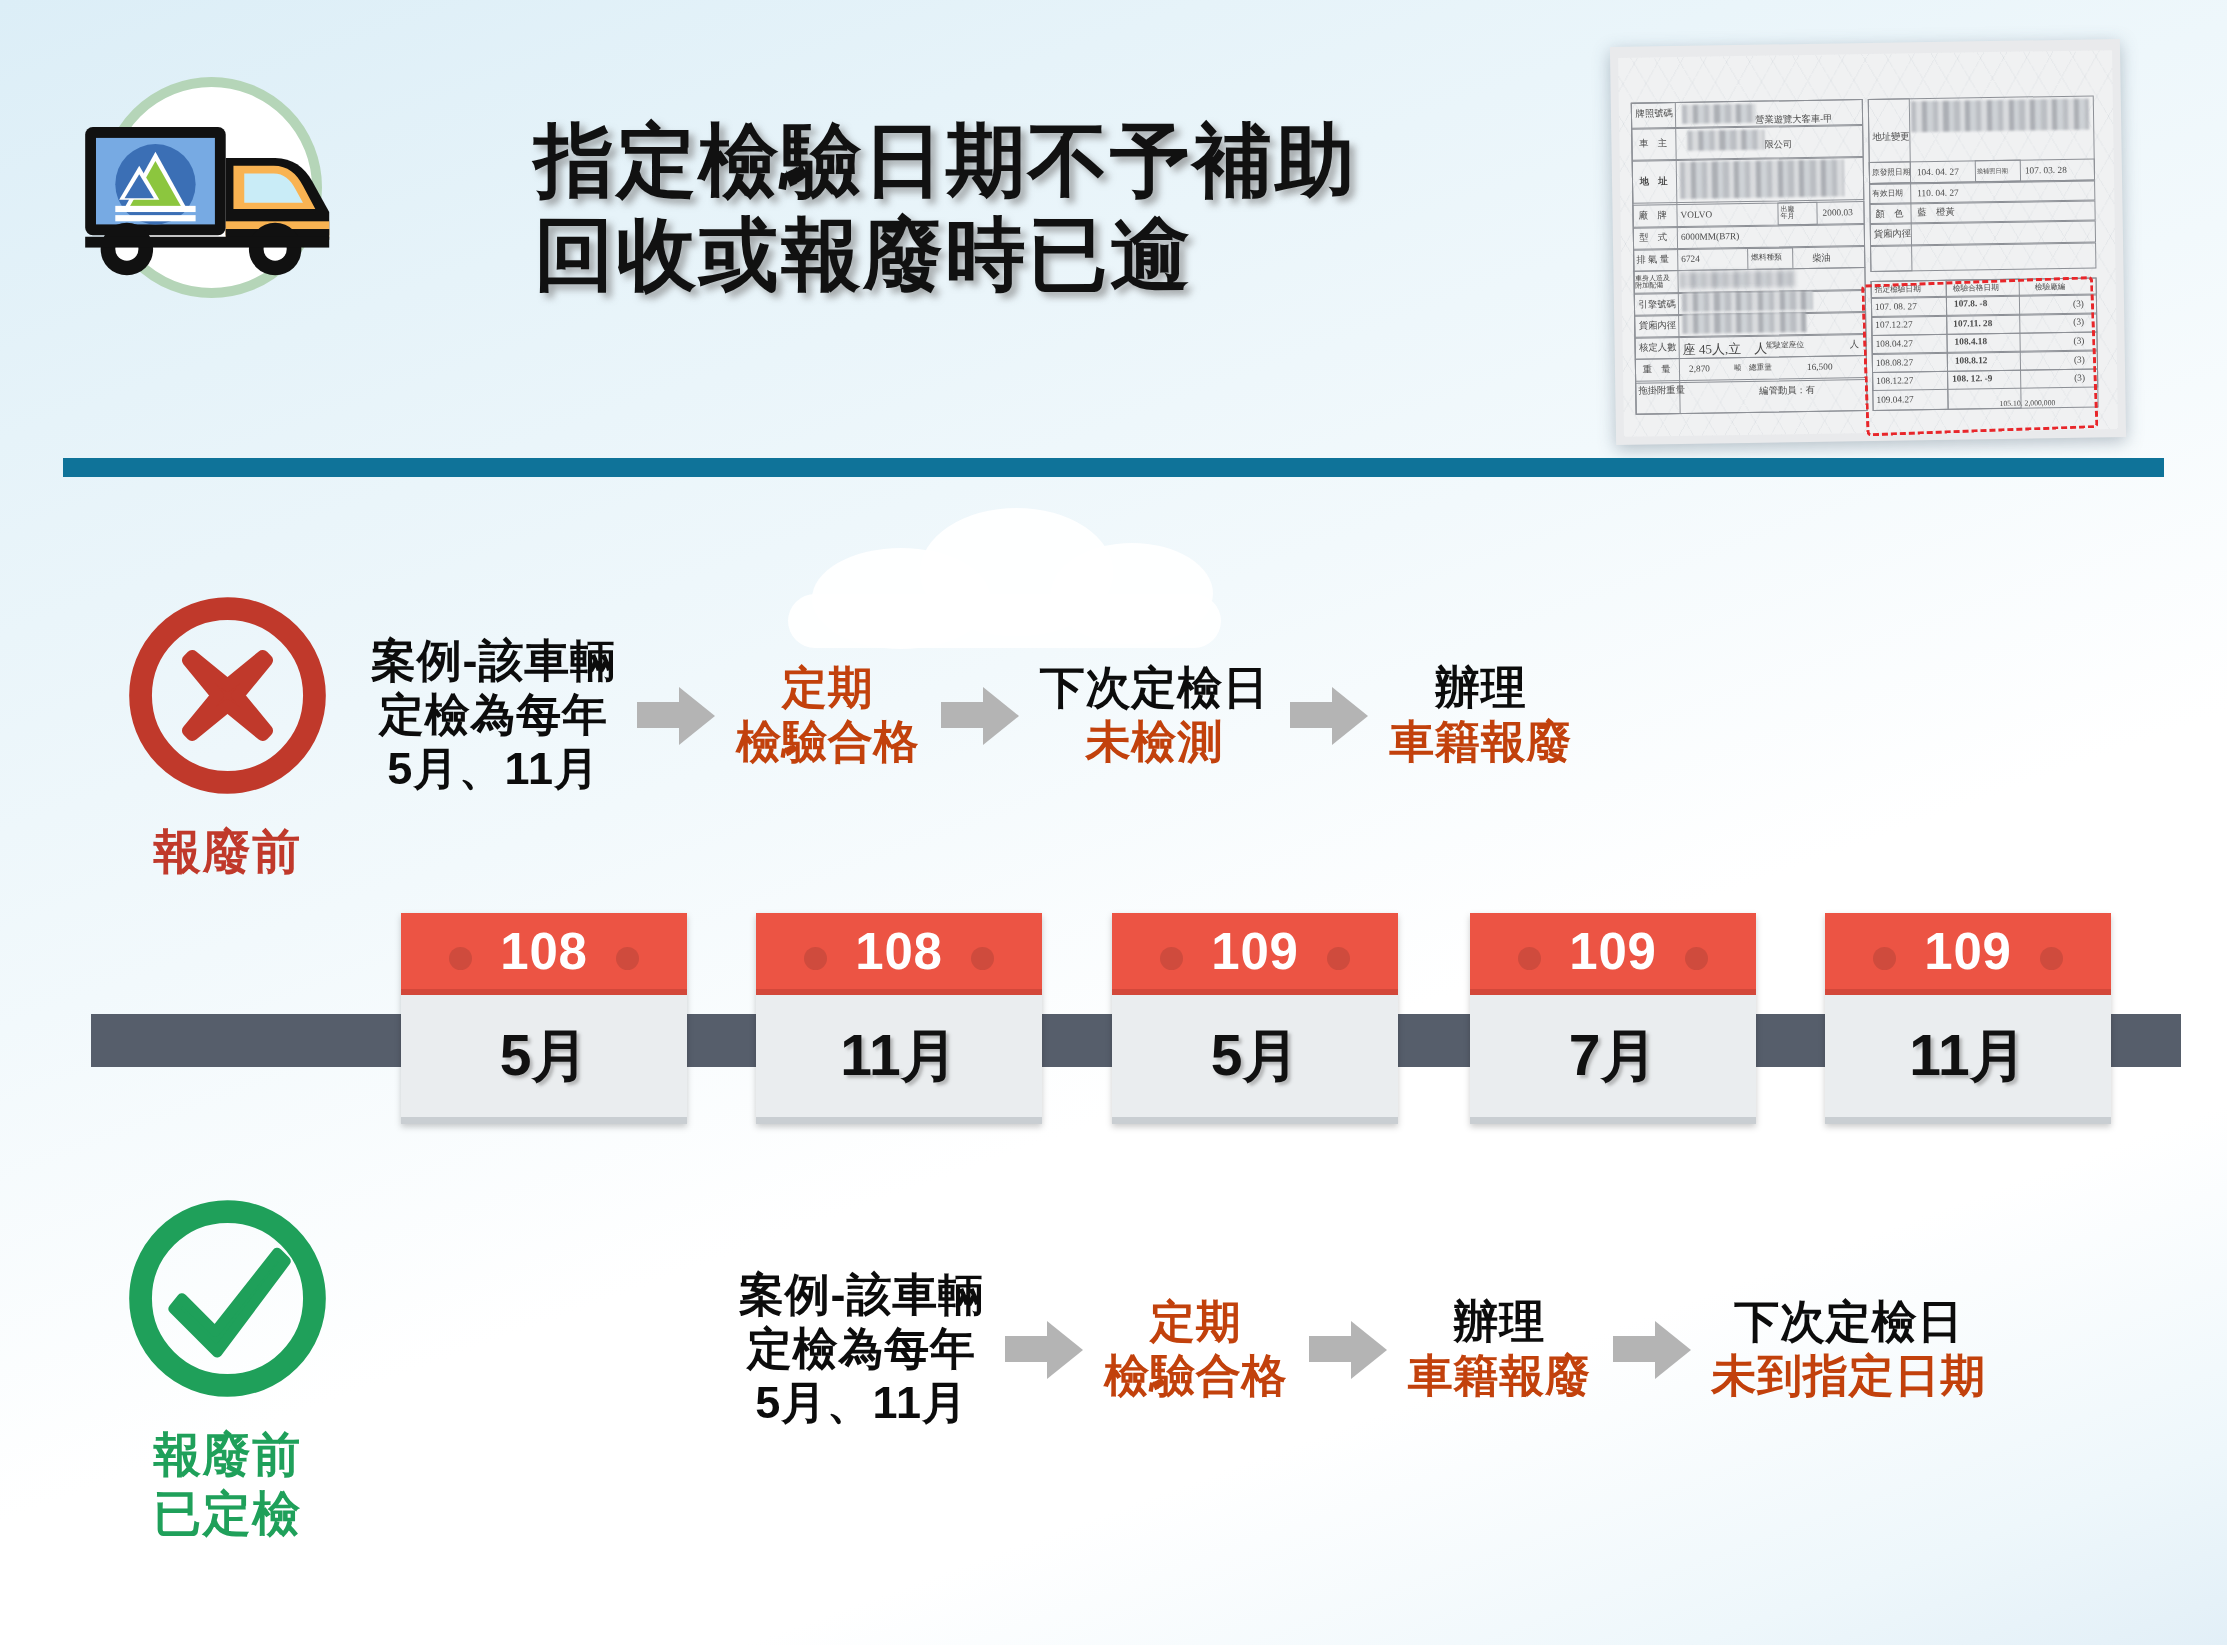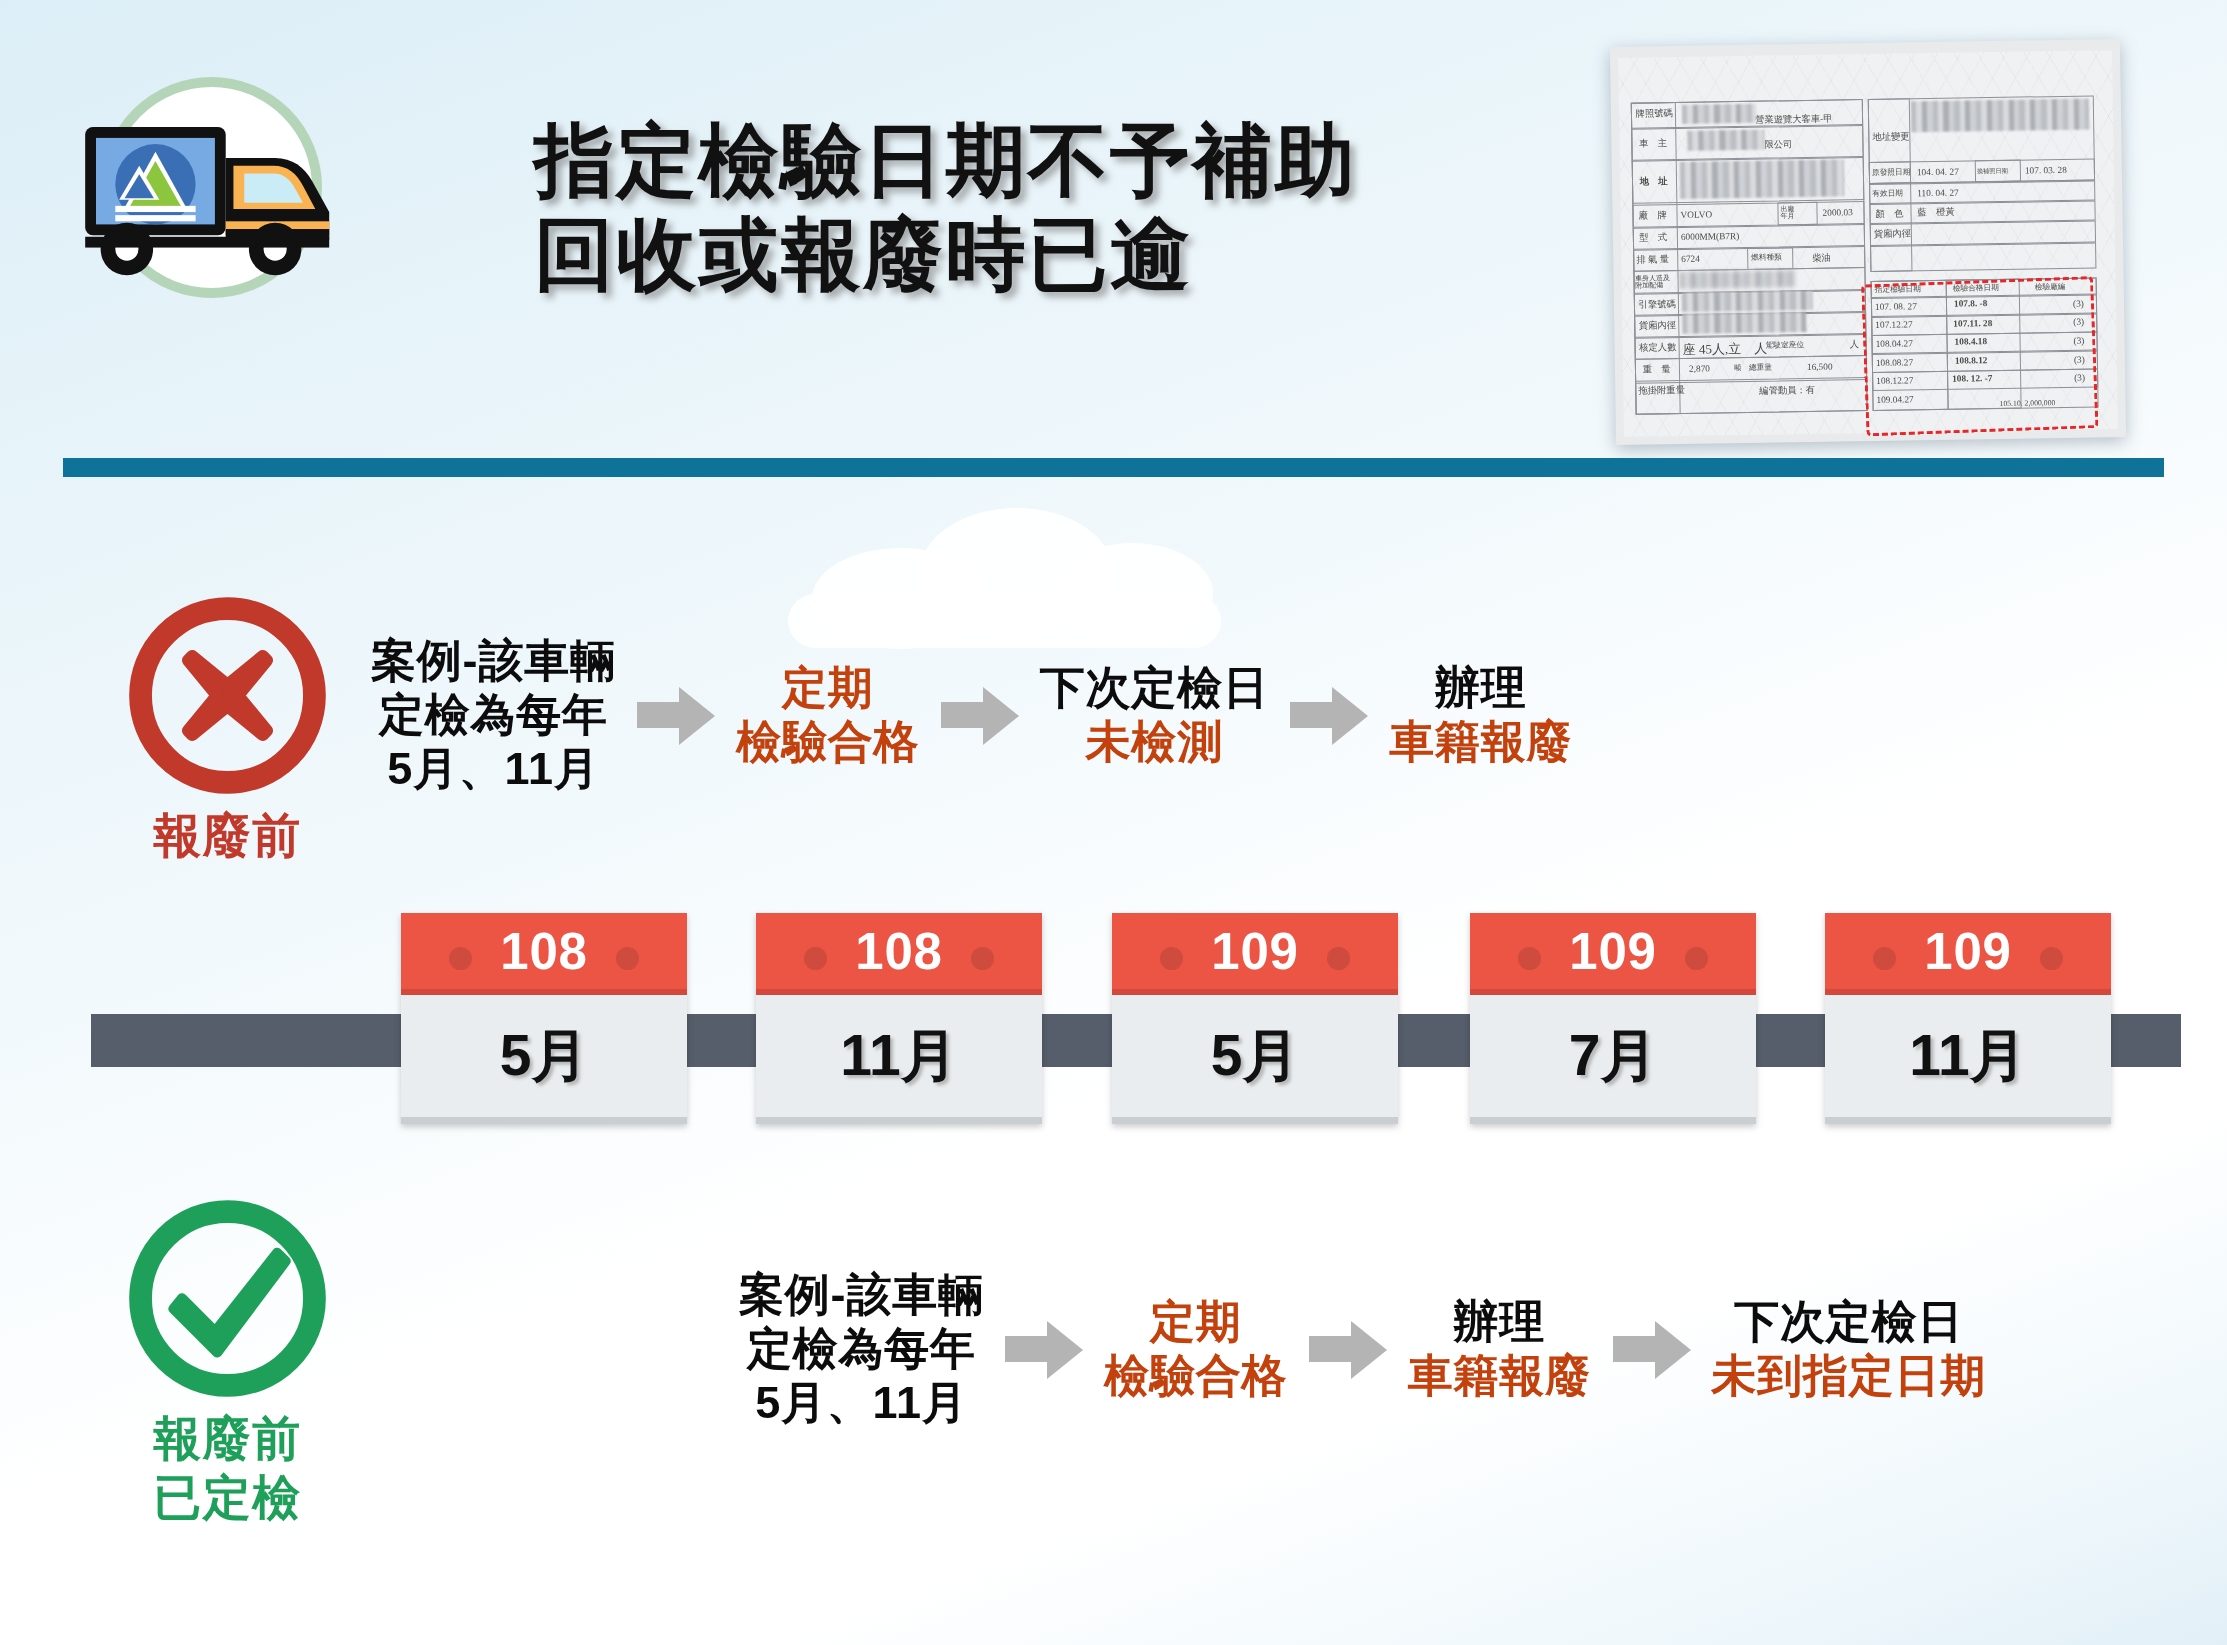--- a/index.html
+++ b/index.html
@@ -140,21 +140,21 @@
   .status-col { position: absolute; text-align: center; width: 309px; }
   .status-col.bad  { left: 73px;  top: 592px; }
   .status-col.good { left: 73px;  top: 1195px; }
   .badge-circle {
     width: 207px; height: 207px;
     margin: 0 auto;
     position: relative;
   }
   .badge-circle svg { width: 207px; height: 207px; display: block; }
   .status-label {
-    margin-top: 8px;
+    margin-top: 24px;
     font-size: 48px;
     font-weight: bold;
     line-height: 1.22;
     letter-spacing: 1.5px;
   }
   .status-col.bad  .status-label { color: #c0392b; }
   .status-col.good .status-label { color: #1fa05a; }
 
   
   .flow {
@@ -413,21 +413,21 @@
       <div class="dtxt" style="left:241px;top:244px;">107.12.27</div>
       <div class="dtxt" style="left:319px;top:244px;font-weight:bold;">107.11. 28</div>
       <div class="dtxt" style="left:439px;top:244px;">(3)</div>
       <div class="dtxt" style="left:241px;top:263px;">108.04.27</div>
       <div class="dtxt" style="left:320px;top:262px;font-weight:bold;">108.4.18</div>
       <div class="dtxt" style="left:439px;top:263px;">(3)</div>
       <div class="dtxt" style="left:241px;top:282px;">108.08.27</div>
       <div class="dtxt" style="left:320px;top:281px;font-weight:bold;">108.8.12</div>
       <div class="dtxt" style="left:439px;top:282px;">(3)</div>
       <div class="dtxt" style="left:241px;top:300px;">108.12.27</div>
-      <div class="dtxt" style="left:317px;top:299px;font-weight:bold;">108. 12. -7</div>
+      <div class="dtxt" style="left:317px;top:299px;font-weight:bold;">108. 12. -9</div>
       <div class="dtxt" style="left:439px;top:300px;">(3)</div>
       <div class="dtxt" style="left:241px;top:319px;">109.04.27</div>
       <div class="dtxt" style="left:364px;top:325px;font-size:7.7px;">105.10. 2,000,000</div>
 
       <div class="redbox"></div>
     </div>
   </div>
 
   <div class="divider"></div>
 </div>

